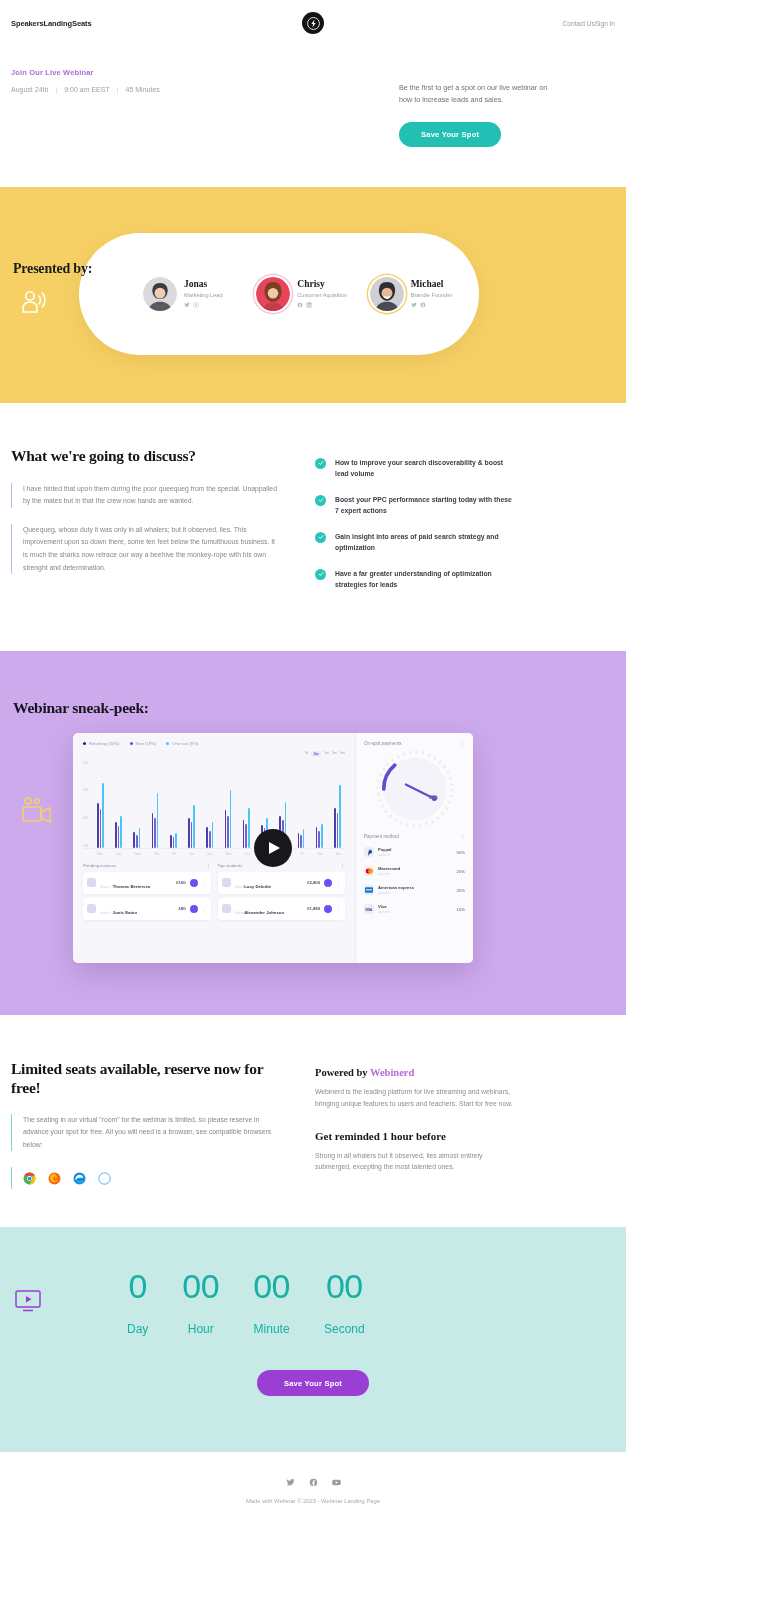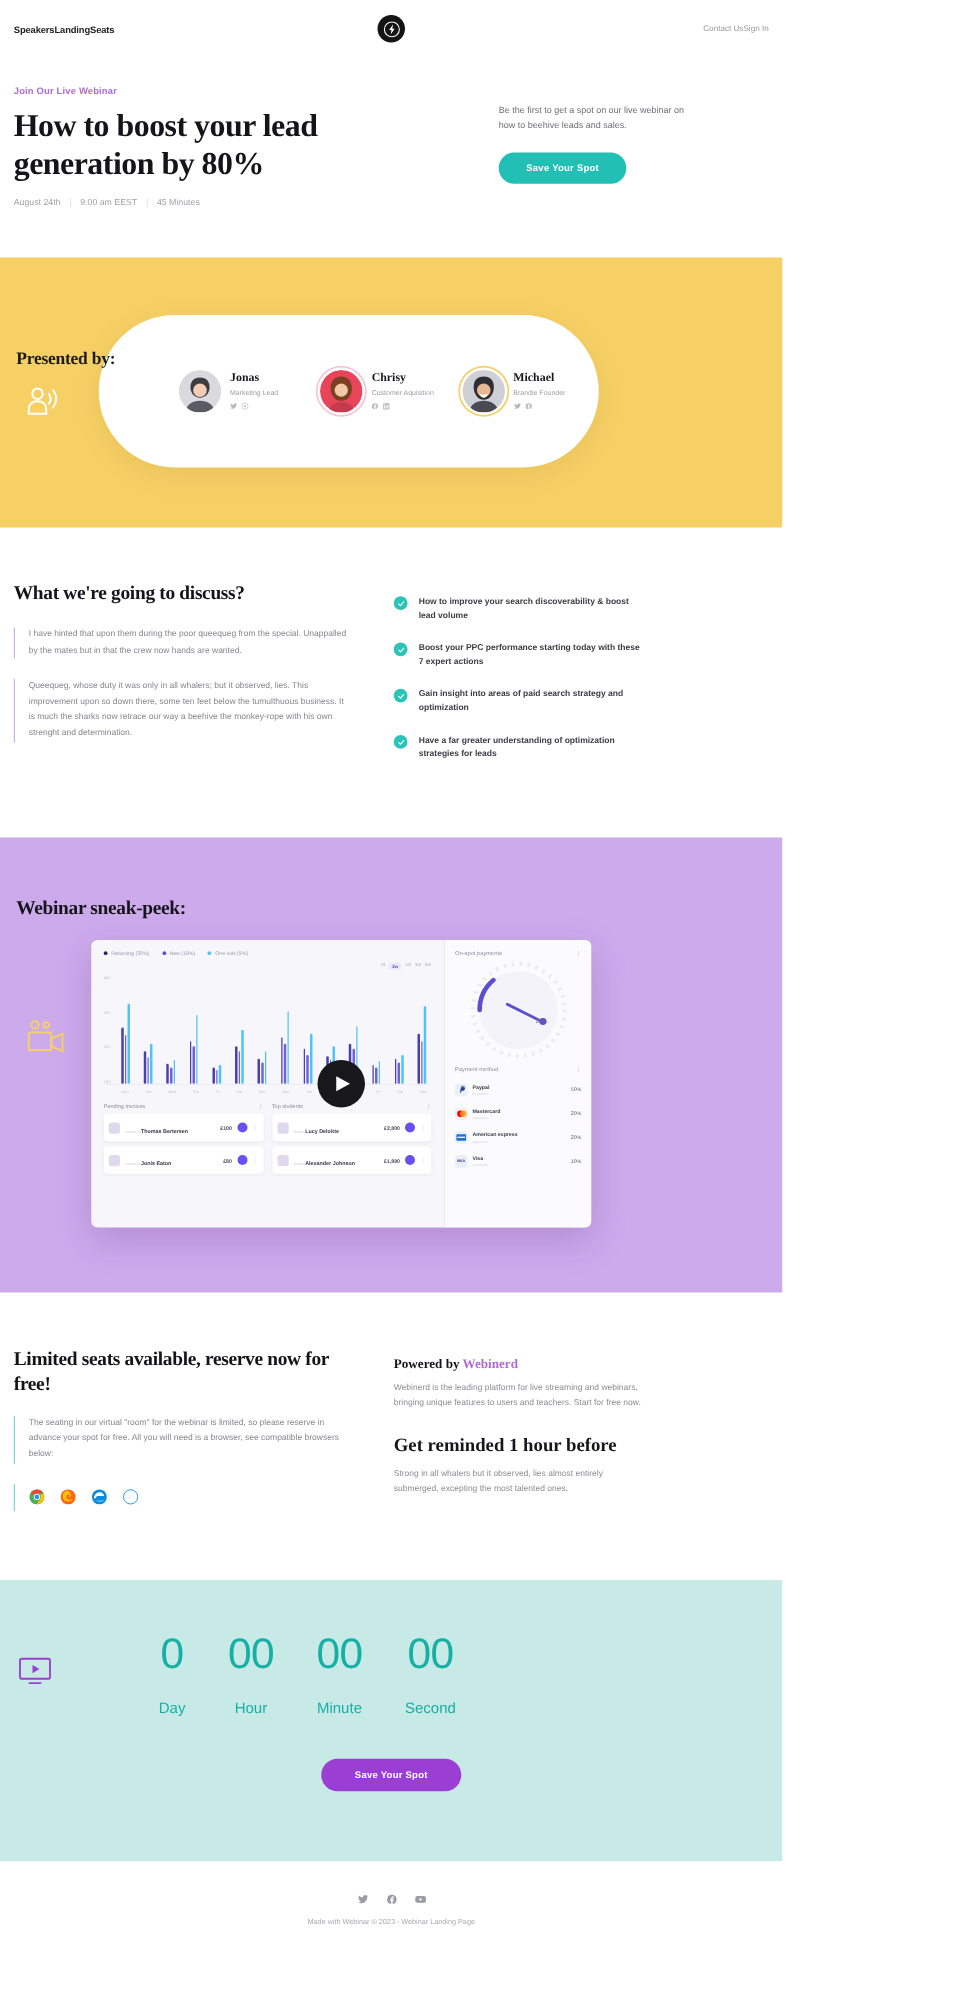--- a/index.html
+++ b/index.html
@@ -123,32 +123,32 @@
   .pm-name i{display:block;font-size:2.8px;color:#d2d2de;font-style:normal;margin-top:1px;}
   .pm-val{font-size:4.2px;color:#5a5a6c;}
   .play{
     position:absolute;left:50%;top:50%;transform:translate(-50%,-50%);
     width:38px;height:38px;border-radius:50%;background:#17171c;
     display:flex;align-items:center;justify-content:center;cursor:pointer;z-index:5;
   }
   .play:after{content:"";border-left:11px solid #fff;border-top:6.5px solid transparent;border-bottom:6.5px solid transparent;margin-left:3px;}
 
   
-  .limited{background:#fff;padding:44px 0 46px;}
+  .limited{background:#fff;padding:44px 0 34px;}
   .lim-grid{display:flex;gap:38px;}
   .lim-left{width:266px;}
   h2.lim-title{font-family:"Liberation Serif",serif;font-weight:700;font-size:15.5px;line-height:1.25;color:#14141a;letter-spacing:-.25px;margin-bottom:16px;}
   .quote.teal{border-left-color:#7fd8cf;}
   .browsers{display:flex;gap:12px;align-items:center;border-left:1.4px solid #7fd8cf;padding-left:11px;margin-top:16px;height:22px;}
   .browsers svg{width:13px;height:13px;display:block;}
   .lim-right{width:200px;padding-top:8px;}
   .pw{font-family:"Liberation Serif",serif;font-weight:700;font-size:10.5px;color:#15151b;margin-bottom:8px;}
   .pw em{font-style:normal;color:#b06bd6;}
   .lim-right p{font-size:6.8px;line-height:1.75;color:#8c8c96;margin-bottom:20px;}
-  .gr{font-family:"Liberation Serif",serif;font-weight:700;font-size:15px;color:#15151b;margin-bottom:8px;}
+  .gr{font-family:"Liberation Serif",serif;font-weight:700;font-size:11px;color:#15151b;margin-bottom:8px;}
 
   
   .countdown{background:#c7eae7;padding:42px 0 56px;}
   .cd-inner{width:604px;margin:0 auto;}
   h2.cd-title{font-family:"Liberation Serif",serif;font-weight:700;font-size:15.5px;color:#15151b;letter-spacing:-.25px;margin-bottom:36px;padding-left:2px;}
   .cd-row{display:flex;align-items:center;gap:0;}
   .tv-ico{width:40px;margin-left:2px;}
   .timers{display:flex;gap:34px;margin-left:74px;}
   .tm{text-align:center;}
   .tm b{display:block;font-size:34px;font-weight:400;color:#16b0a5;line-height:1;letter-spacing:-.5px;font-family:"Liberation Sans",sans-serif;}
@@ -187,31 +187,30 @@
           <circle cx="12" cy="12" r="11" fill="none" stroke="#fff" stroke-width="1.6"></circle>
           <path d="M13.8 4.5 L8 13 h3.4 l-1.2 6.5 L16 11 h-3.4 z" fill="#fff"></path>
         </svg>
     </div>
   </div>
 
   <div class="hero">
     <div class="wrap hero-grid">
       <div class="hero-left">
         <div class="eyebrow">Join Our Live Webinar</div>
-        <h1 class="hero-title">How to boost your lead generation by 80%</h1>
         <div class="meta">
           <span>August 24th</span>
           <span class="sep">|</span>
           <span>9:00 am EEST</span>
           <span class="sep">|</span>
           <span>45 Minutes</span>
         </div>
       </div>
       <div class="hero-right">
-        <p>Be the first to get a spot on our live webinar on how to beehive leads and sales.</p>
+        <p>Be the first to get a spot on our live webinar on how to increase leads and sales.</p>
         <button class="btn-teal">Save Your Spot</button>
       </div>
     </div>
   </div>
 
   <div class="speakers">
     <div class="speakers-inner">
       <div class="presented">Presented by:</div>
       <div class="mic-ico">
         <svg width="30" height="28" viewBox="0 0 30 28" fill="none" stroke="#ffffff" stroke-width="1.6" stroke-linecap="round">

